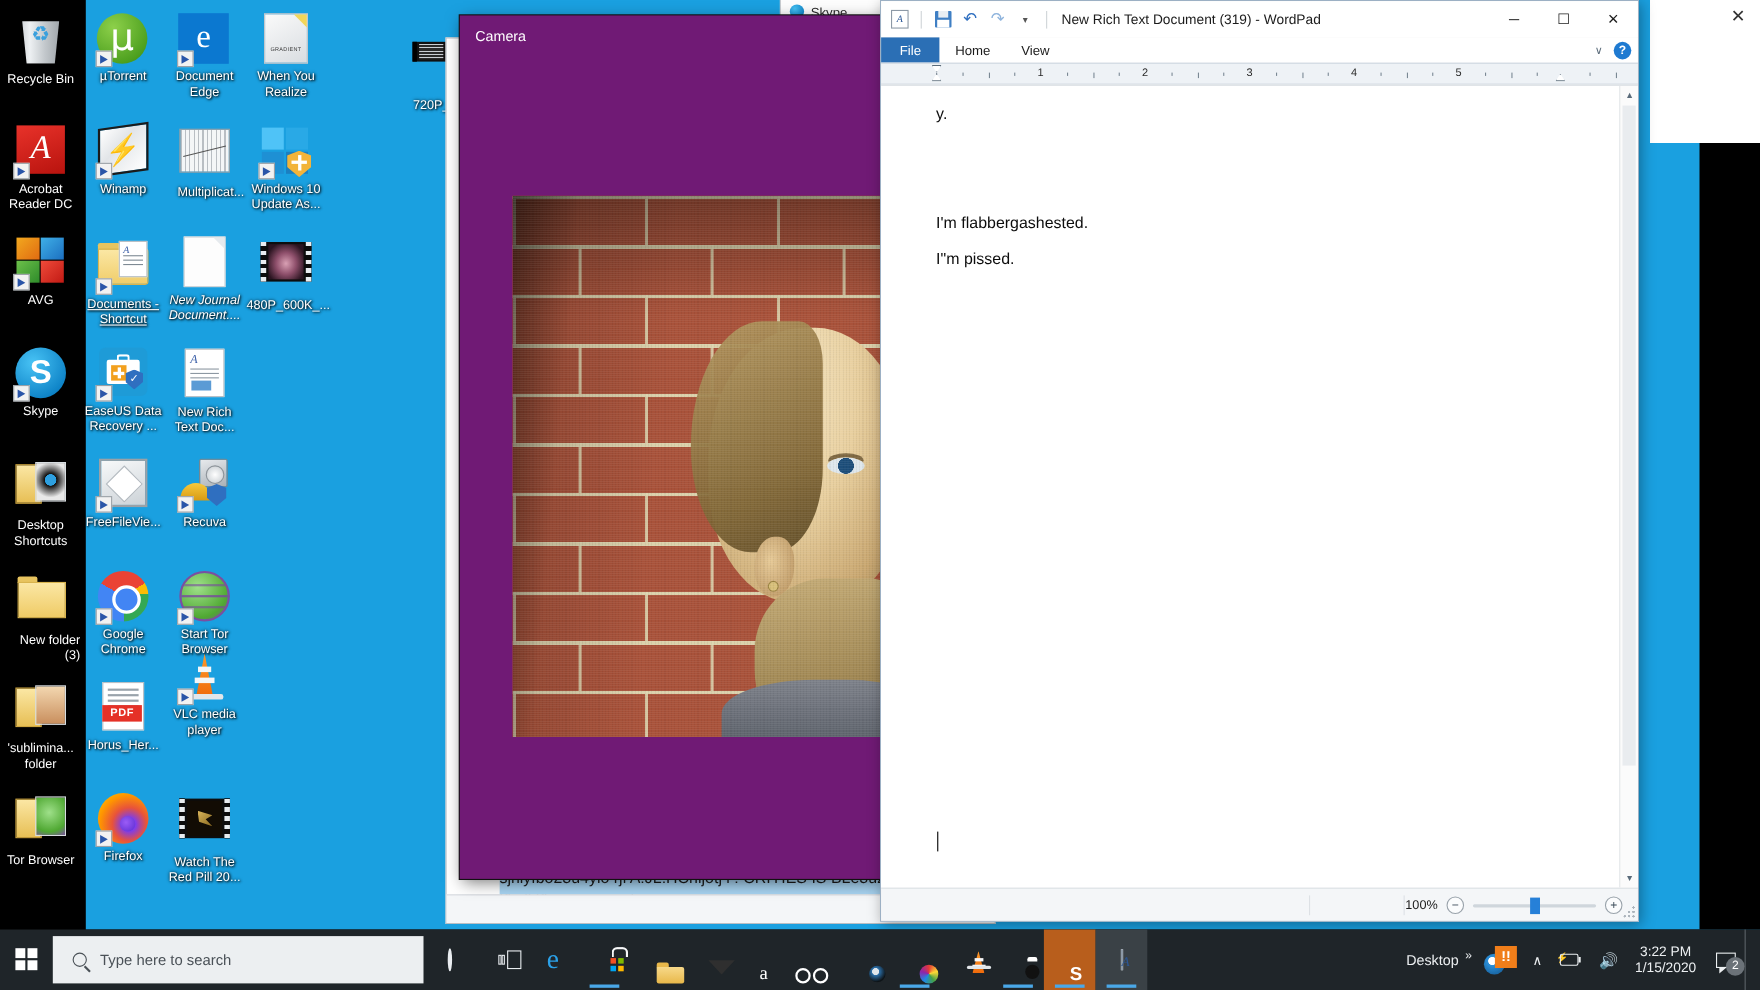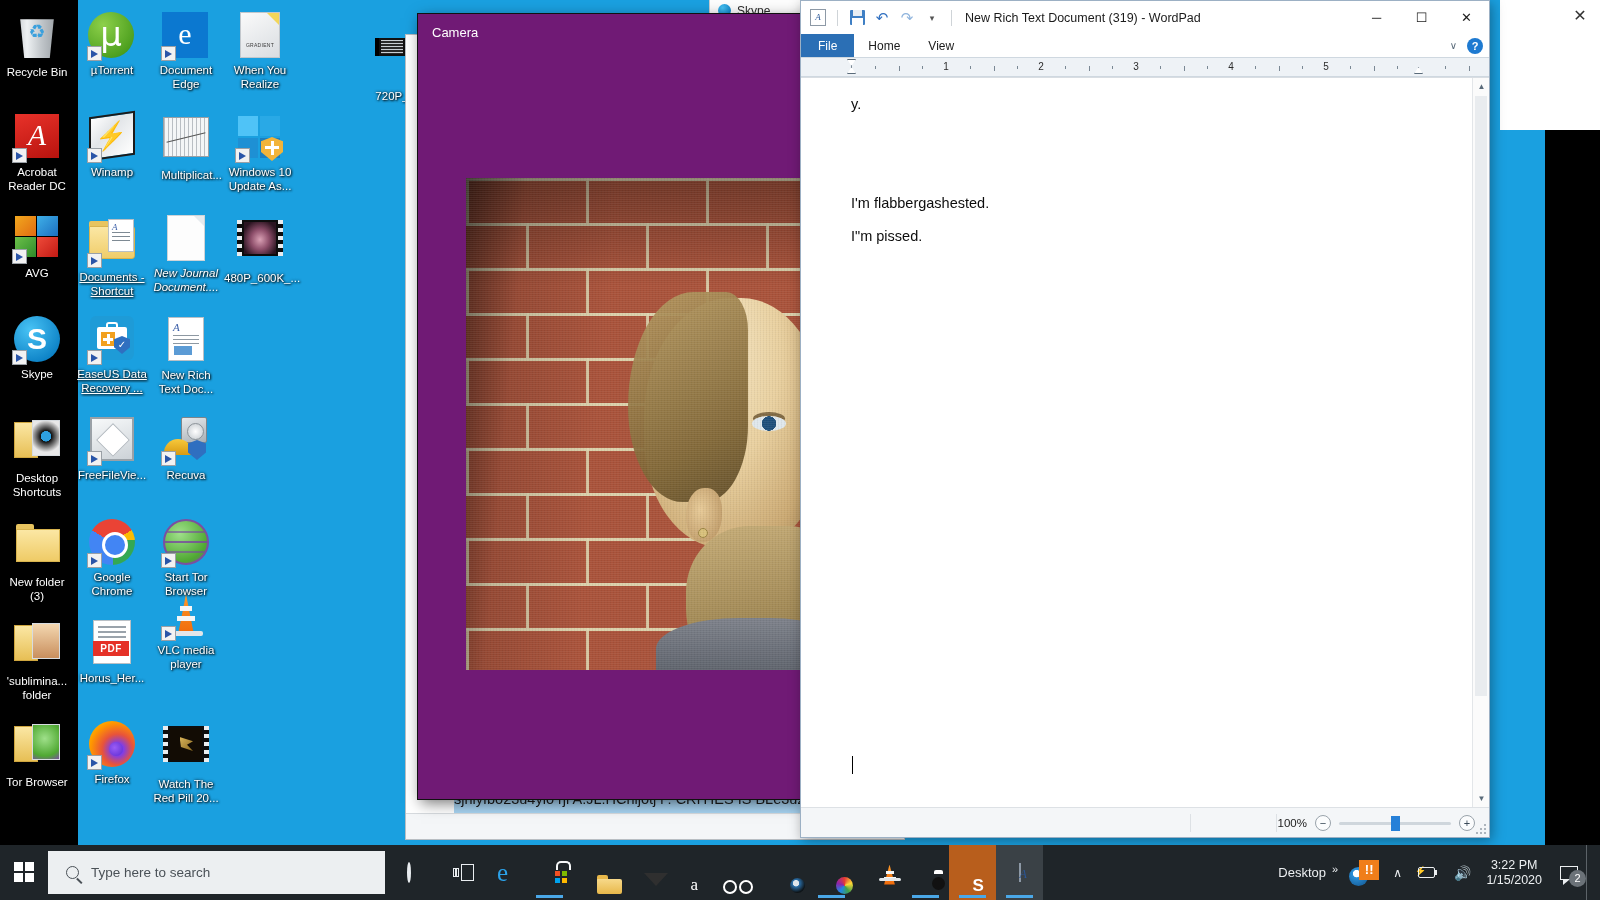--- a/index.html
+++ b/index.html
@@ -1008,21 +1008,21 @@
       <div class="icon-cell" style="left: 0px; top: 417px;">
         <div class="icon-art">
           <div class="art-folder-photo">
             <span class="back"></span>
             <span class="pic p-cam"></span>
           </div>
         </div>
         <span class="icon-label" style="white-space: pre-line;">Desktop
 Shortcuts</span>
       </div>
-      <div class="icon-cell" style="left: 0px; top: 519px;">
+      <div class="icon-cell" style="left: 0px; top: 519px; text-align: right;">
         <div class="icon-art">
           <div class="art-folder-plain"></div>
         </div>
         <span class="icon-label" style="white-space: pre-line;">New folder
 (3)</span>
       </div>
       <div class="icon-cell" style="left: 0px; top: 620px;">
         <div class="icon-art">
           <div class="art-folder-photo">
             <span class="back"></span>
@@ -1072,21 +1072,21 @@
       <div class="icon-cell" style="left: 75px; top: 316px;">
         <div class="icon-art">
           <div class="art-easeus">
             <span class="handle"></span>
             <span class="case"></span>
             <span class="plus"></span>
             <span class="sh"></span>
           </div>
           <span class="shortcut-badge"></span>
         </div>
-        <span class="icon-label" style="white-space: pre-line; text-decoration: underline;">EaseUS Data
+        <span class="icon-label" style="white-space: pre-line;">EaseUS Data
 Recovery ...</span>
       </div>
       <div class="icon-cell" style="left: 75px; top: 417px;">
         <div class="icon-art">
           <div class="art-ffv"></div>
           <span class="shortcut-badge"></span>
         </div>
         <span class="icon-label" style="white-space: pre-line;">FreeFileVie...</span>
       </div>
       <div class="icon-cell" style="left: 75px; top: 519px;">

